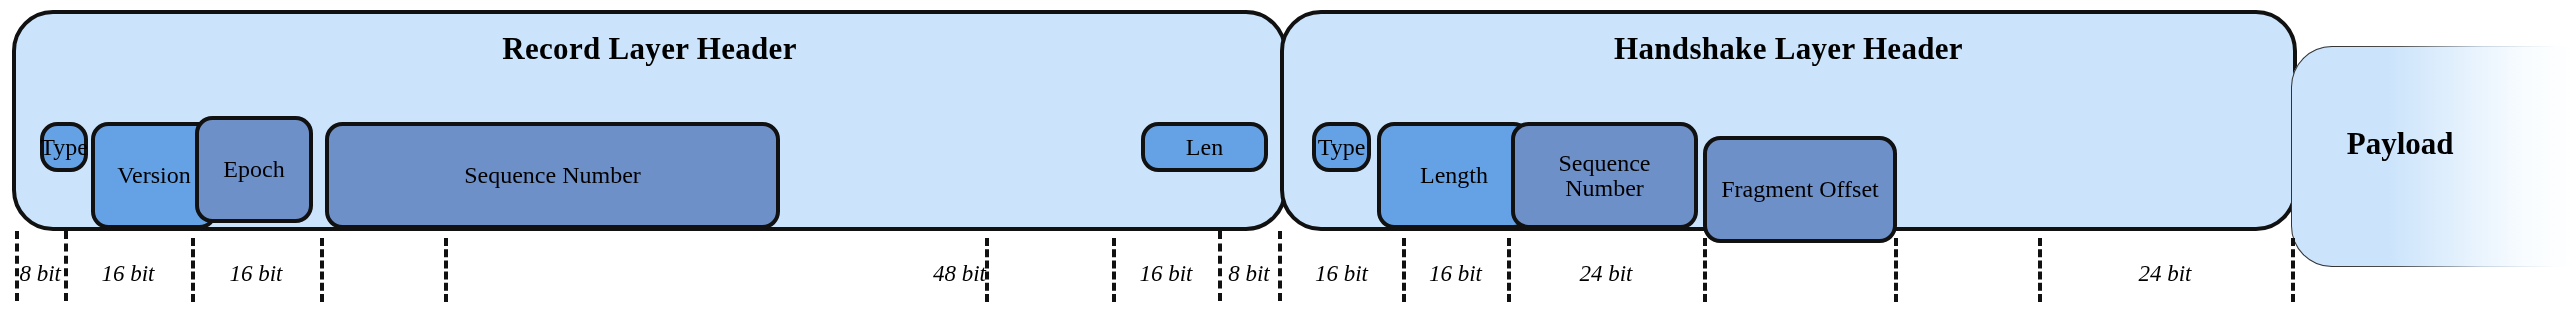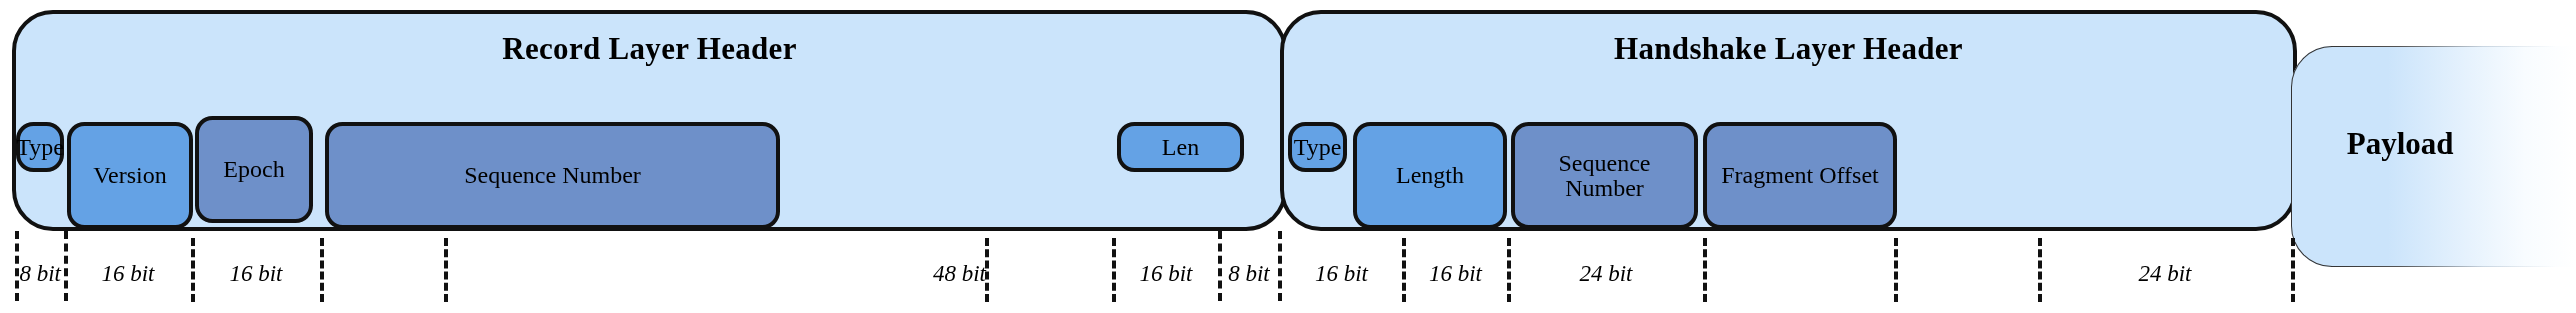--- a/index.html
+++ b/index.html
@@ -70,21 +70,21 @@
     border-radius:17.4px;
     box-sizing:border-box;
     display:flex;
     align-items:center;
     justify-content:center;
     text-align:center;
     font-size:24px;
     line-height:1.02;
     color:#000;
   }
-  .field.mid{background:#64a2e5;}
+  .field.mid{background:#64a2e5;margin-left:24px;}
   .field.dark{background:#6e90c9;}
   .field span{display:block;padding:0 4px;}
 
   
   .divider{
     position:absolute;
     width:0;
     border-left:4px dashed #111111;
   }
   .bitlabel{
@@ -132,21 +132,21 @@
 
   <div class="field mid" style="left:1288px; top:122px; width:59px;  height:50px;">
       <span>Type</span>
     </div>
   <div class="field mid" style="left:1353px; top:122px; width:154px; height:107px;">
       <span>Length</span>
     </div>
   <div class="field dark" style="left:1511px; top:122px; width:187px; height:107px;">
       <span>Sequence Number</span>
     </div>
-  <div class="field dark" style="left:1703px; top:122px; width:194px; height:107px;">
+  <div class="field dark" style="left:1703px; top:136px; width:194px; height:107px;">
       <span>Fragment Offset</span>
     </div>
 
   <div class="divider" style="left:14.7px;   top:231px; height:70px;"></div>
   <div class="divider" style="left:64px;   top:231px; height:70px;"></div>
   <div class="divider" style="left:191px;  top:238px; height:64px;"></div>
   <div class="divider" style="left:320px;  top:238px; height:64px;"></div>
   <div class="divider" style="left:444px;  top:238px; height:64px;"></div>
   <div class="divider" style="left:985px; top:238px; height:64px;"></div>
   <div class="divider" style="left:1112px; top:238px; height:64px;"></div>

